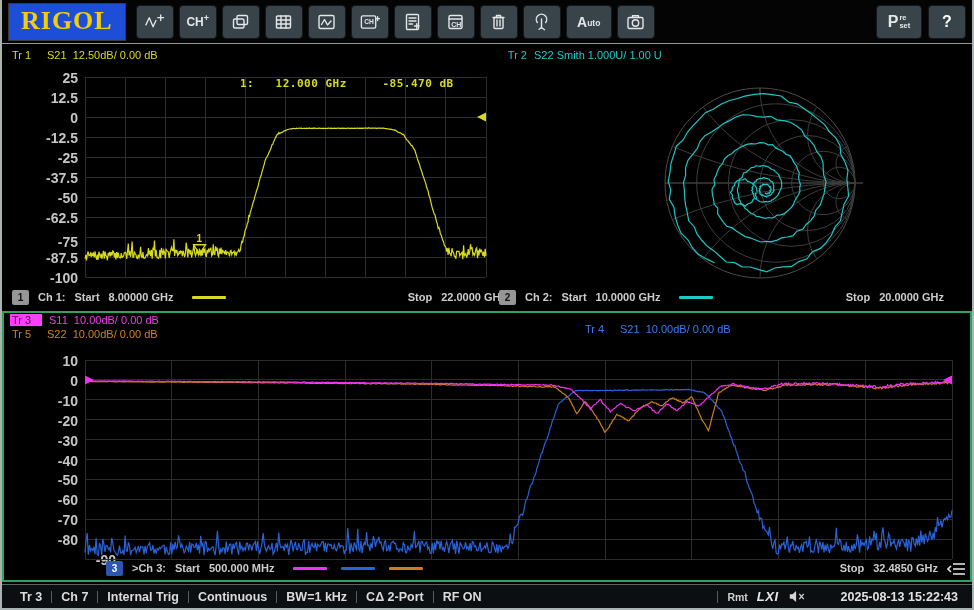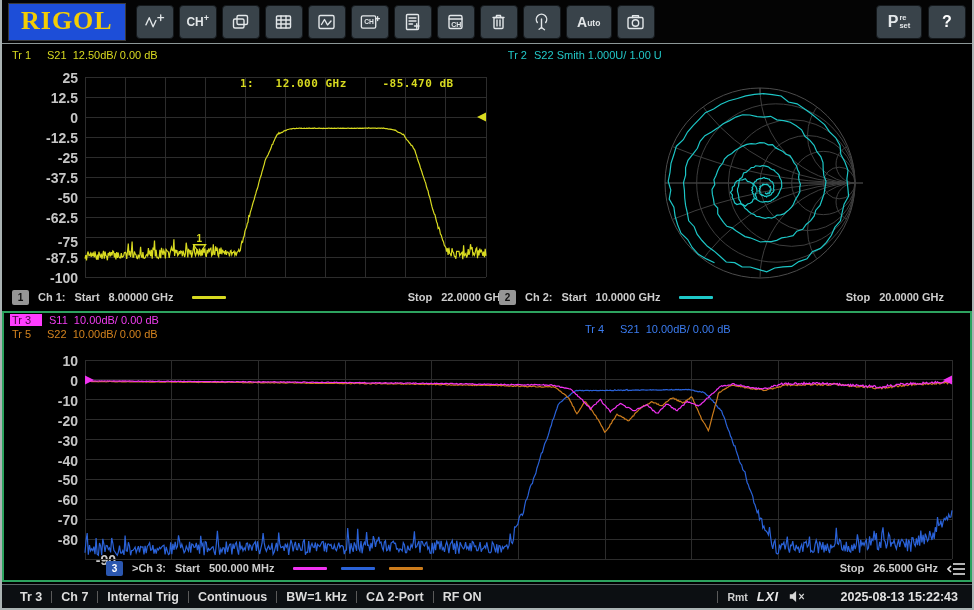--- a/index.html
+++ b/index.html
@@ -340,21 +340,21 @@
         <polygon points="950,64.4 950,73.4 941,68.9" fill="#f032f0"></polygon>
       </svg>
     <div class="foot">
       <span class="badge blue">3</span>
       <span>&gt;Ch 3:</span>
       <span>Start</span>
       <span>500.000 MHz</span>
       <span class="sw-slot" style="display: flex; align-items: center;"><span class="sw" style="background: rgb(240, 50, 240);"></span><span class="sw" style="background: rgb(42, 98, 216);"></span><span class="sw" style="background: rgb(204, 124, 28);"></span></span>
       <span class="spacer"></span>
       <span>Stop</span>
-      <span>26.5000 GHz</span>
+      <span>32.4850 GHz</span>
     </div>
     <svg class="menu-ic" viewBox="0 0 20 16">
       <g stroke="#e0e0e0" stroke-width="1.6" fill="none">
         <line x1="6" y1="3" x2="18" y2="3"></line>
           <line x1="6" y1="8" x2="18" y2="8"></line>
           <line x1="6" y1="13" x2="18" y2="13"></line>
         <path d="M4 5 L1 8 L4 11" fill="none"></path>
       </g>
     </svg>
   </section>

